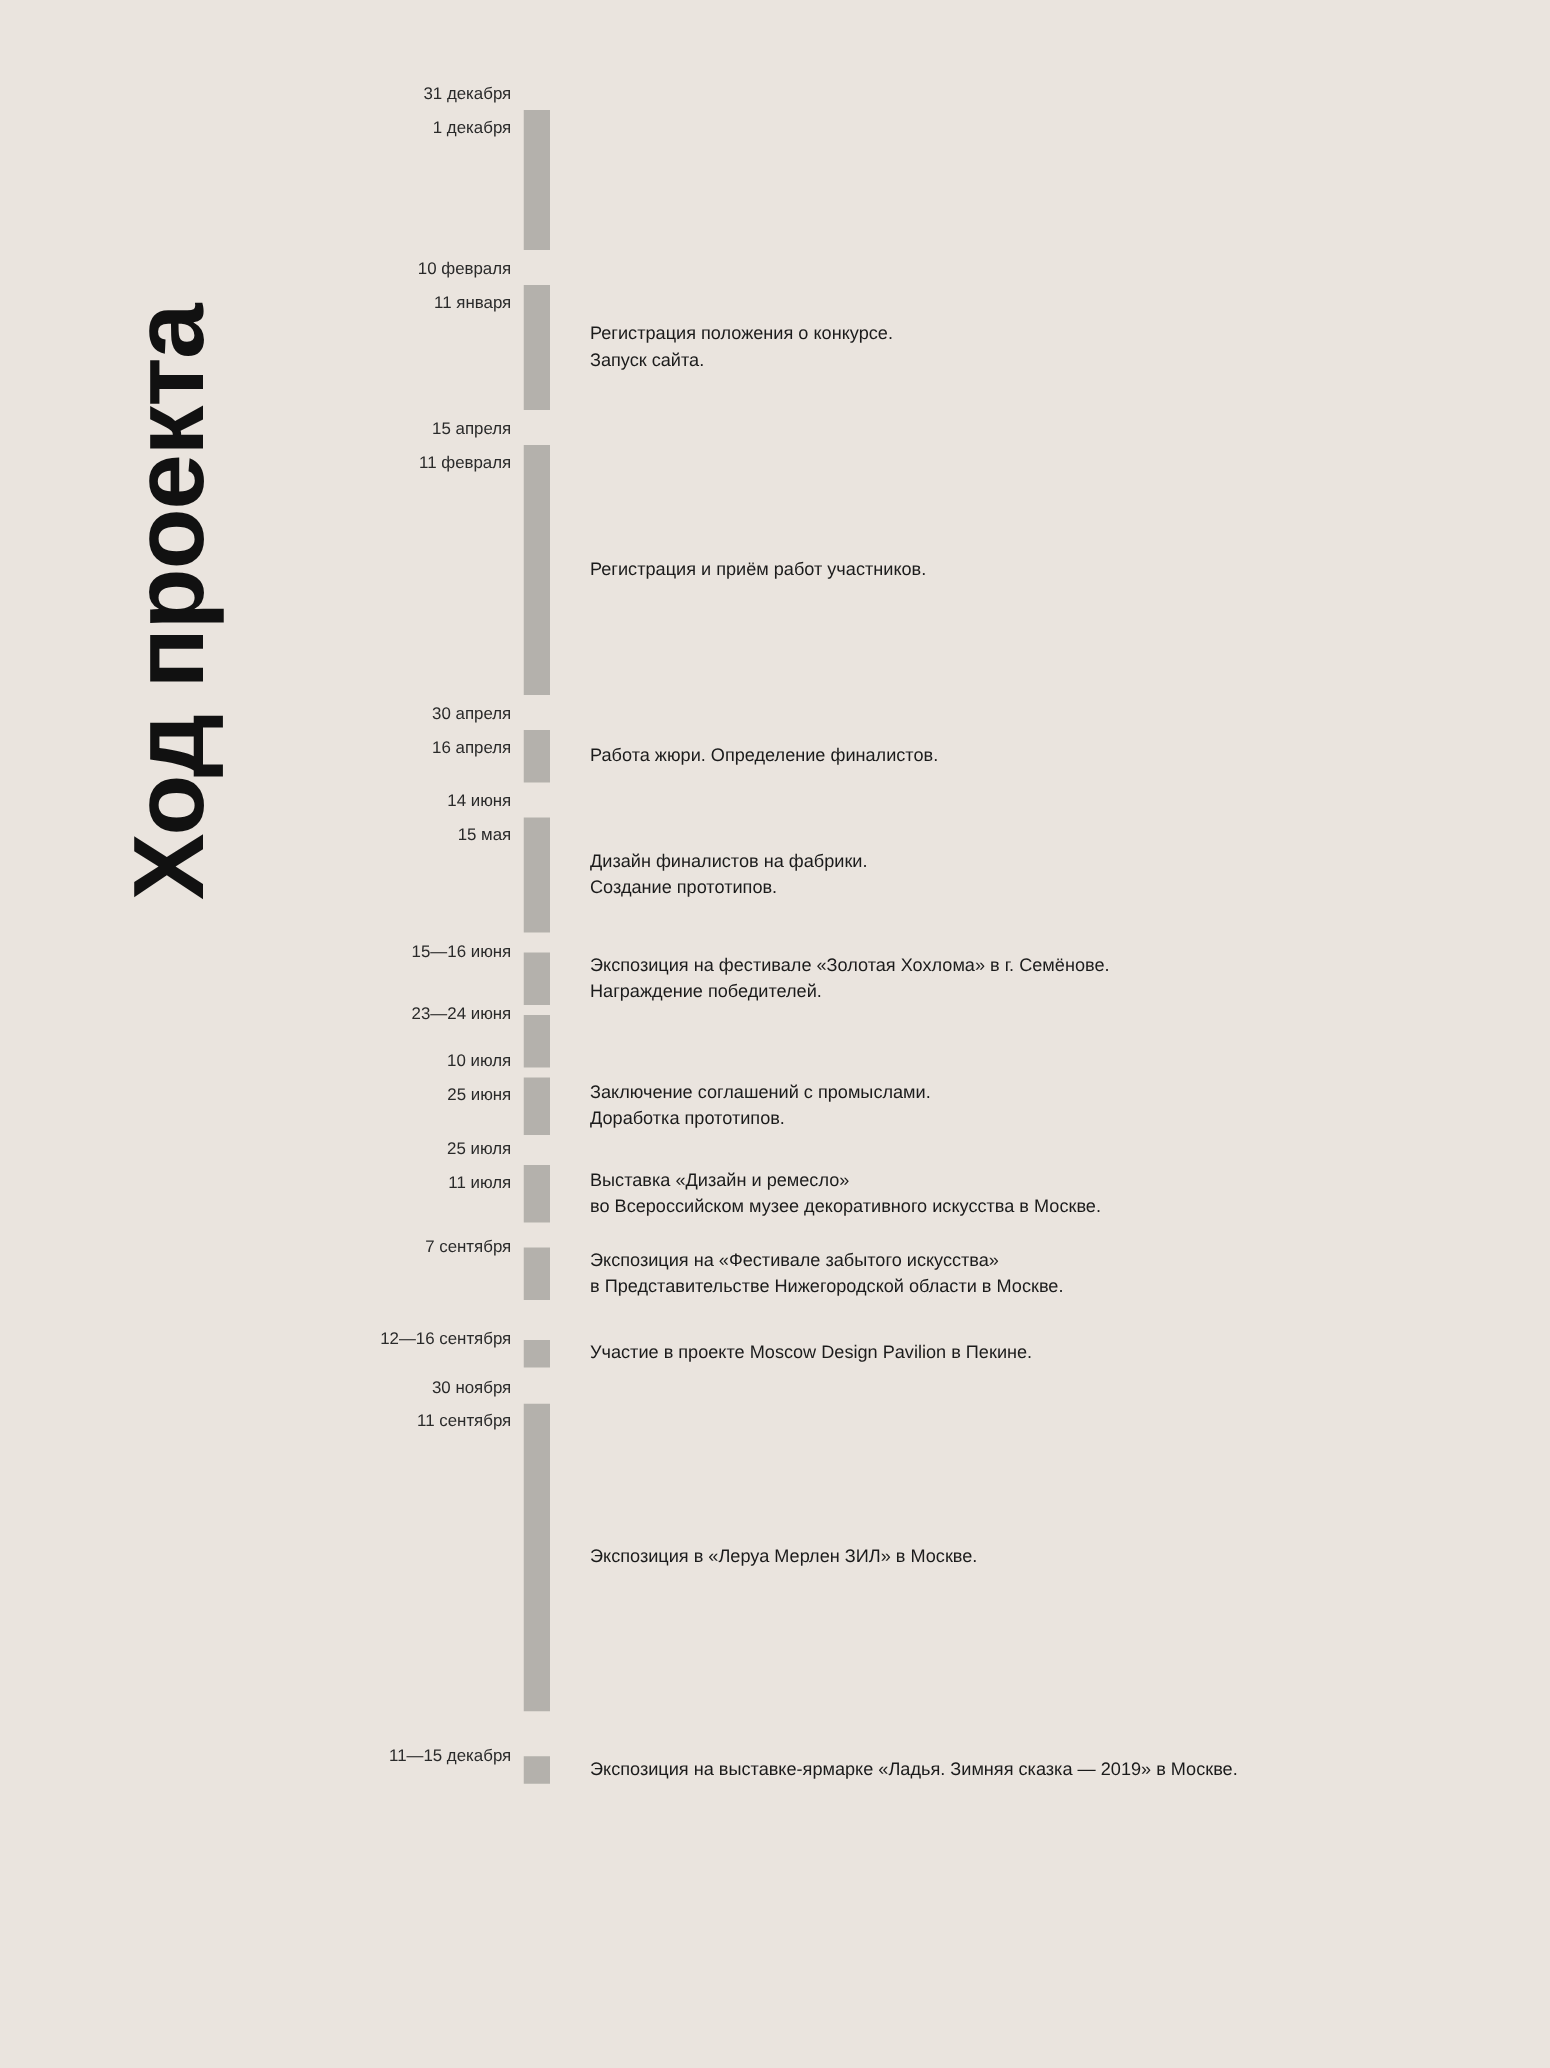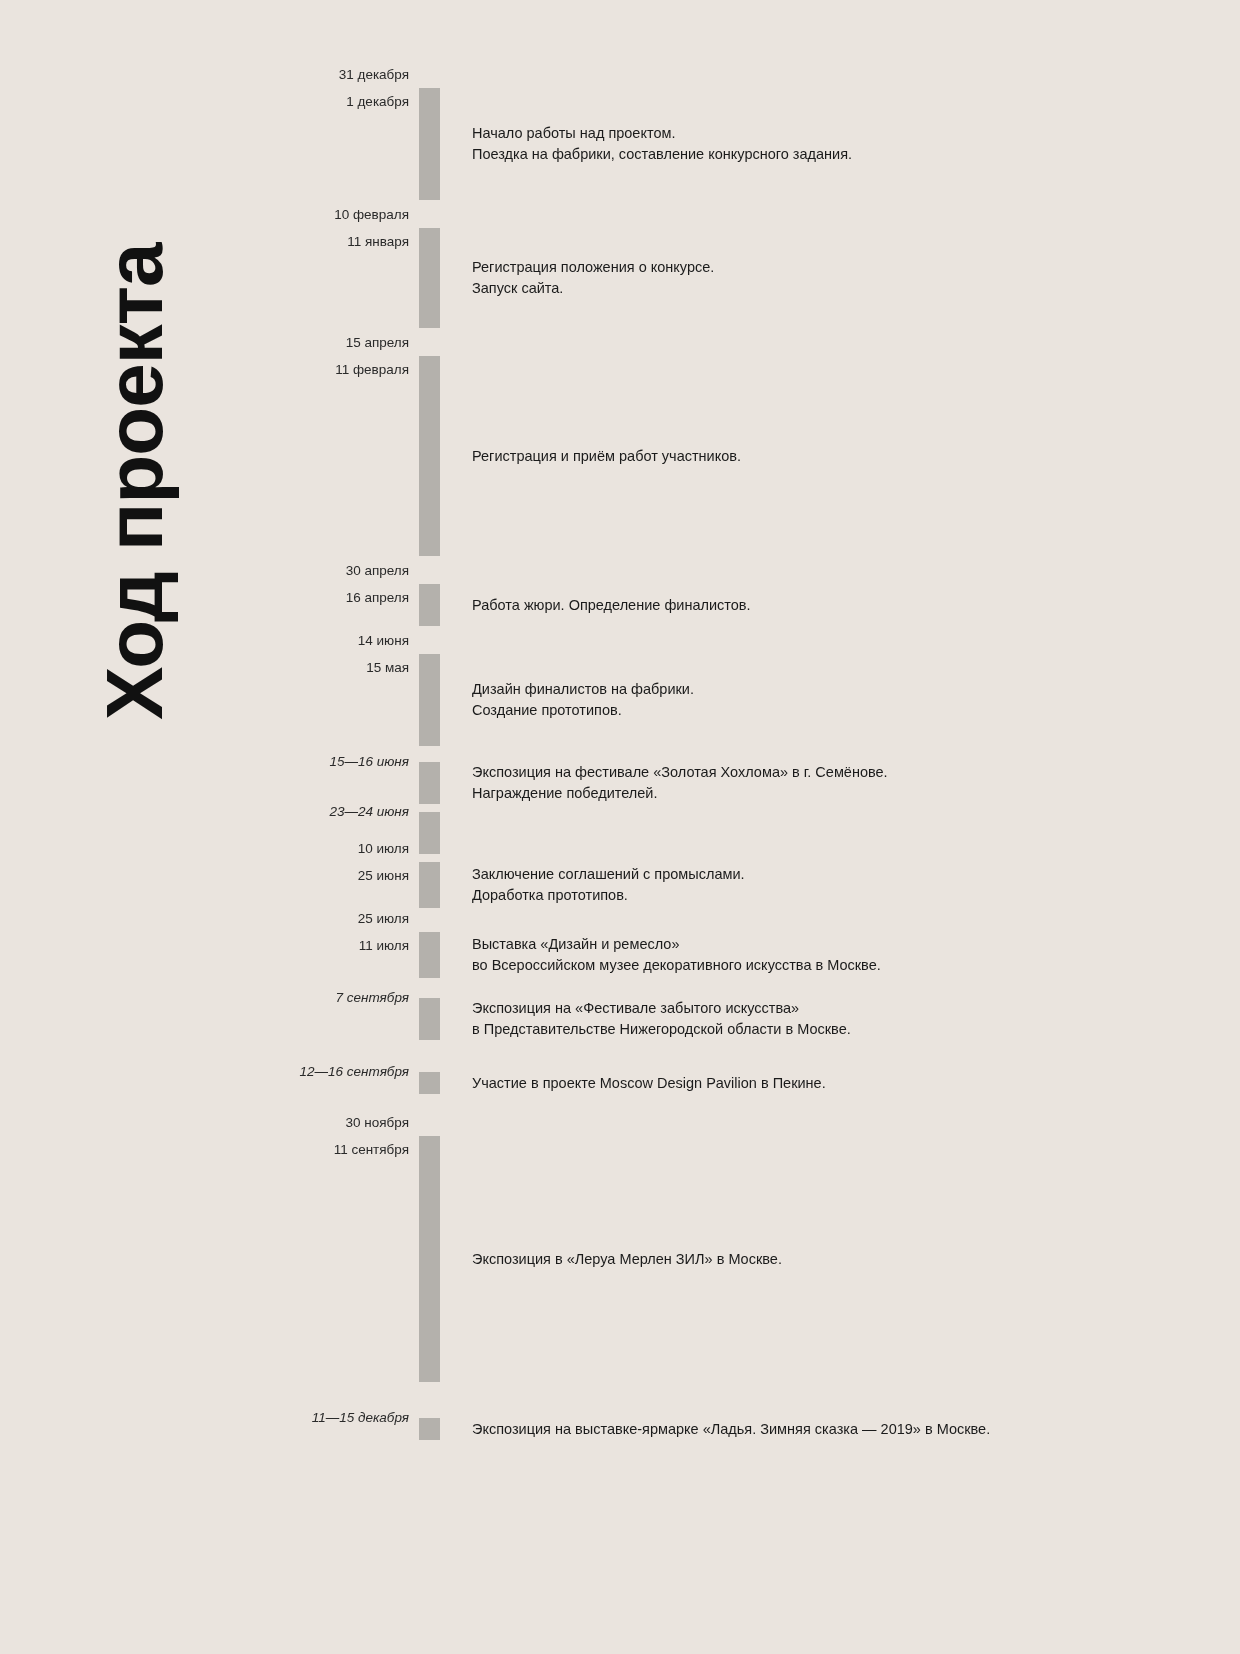--- a/index.html
+++ b/index.html
@@ -72,21 +72,20 @@
   }
   .dates .d-end {
     position: absolute;
     right: 0;
     bottom: 4px;
     white-space: nowrap;
   }
   .dates.single .d-start {
     top: 50%;
     transform: translateY(-50%);
-    font-style: italic;
   }
 
   .bar {
     position: absolute;
     left: 144px;
     top: 0;
     width: 21px;
     background: #B4B1AC;
   }
 
@@ -109,24 +108,20 @@
   <div class="vtitle">Ход проекта</div>
 </div>
 
 <div id="timeline">
     <div class="row" style="height: 112px; margin-bottom: 28px;">
       <div class="dates">
         <span class="d-start">1 декабря</span>
         <span class="d-end">31 декабря</span>
       </div>
       <div class="bar" style="height: 112px; background: rgb(180, 177, 172);"></div>
-      <div class="desc">
-        <div>Начало работы над проектом.</div>
-        <div>Поездка на фабрики, составление конкурсного задания.</div>
-      </div>
     </div>
     <div class="row" style="height: 100px; margin-bottom: 28px;">
       <div class="dates">
         <span class="d-start">11 января</span>
         <span class="d-end">10 февраля</span>
       </div>
       <div class="bar" style="height: 100px; background: rgb(180, 177, 172);"></div>
       <div class="desc">
         <div>Регистрация положения о конкурсе.</div>
         <div>Запуск сайта.</div>
@@ -204,21 +199,21 @@
     <div class="row" style="height: 42px; margin-bottom: 32px;">
       <div class="dates single">
         <span class="d-start">7 сентября</span>
       </div>
       <div class="bar" style="height: 42px; background: rgb(180, 177, 172);"></div>
       <div class="desc">
         <div>Экспозиция на «Фестивале забытого искусства»</div>
         <div>в Представительстве Нижегородской области в Москве.</div>
       </div>
     </div>
-    <div class="row" style="height: 22px; margin-bottom: 42px;">
+    <div class="row" style="height: 22px; margin-bottom: 29px;">
       <div class="dates single">
         <span class="d-start">12—16 сентября</span>
       </div>
       <div class="bar" style="height: 22px; background: rgb(180, 177, 172);"></div>
       <div class="desc">
         <div>Участие в проекте Moscow Design Pavilion в Пекине.</div>
       </div>
     </div>
     <div class="row" style="height: 246px; margin-bottom: 36px;">
       <div class="dates">

